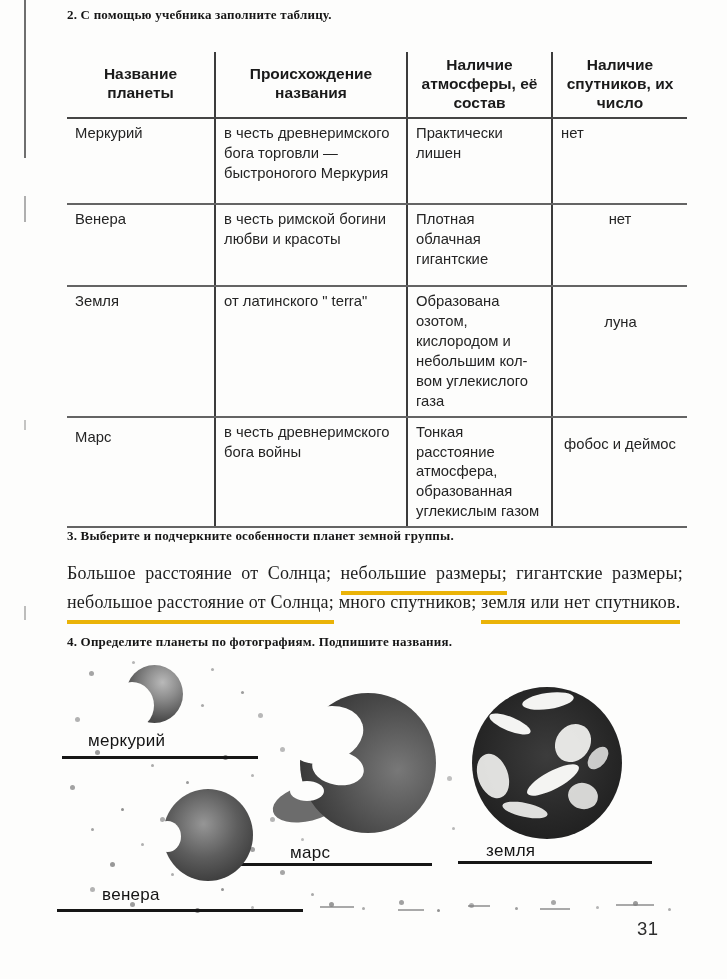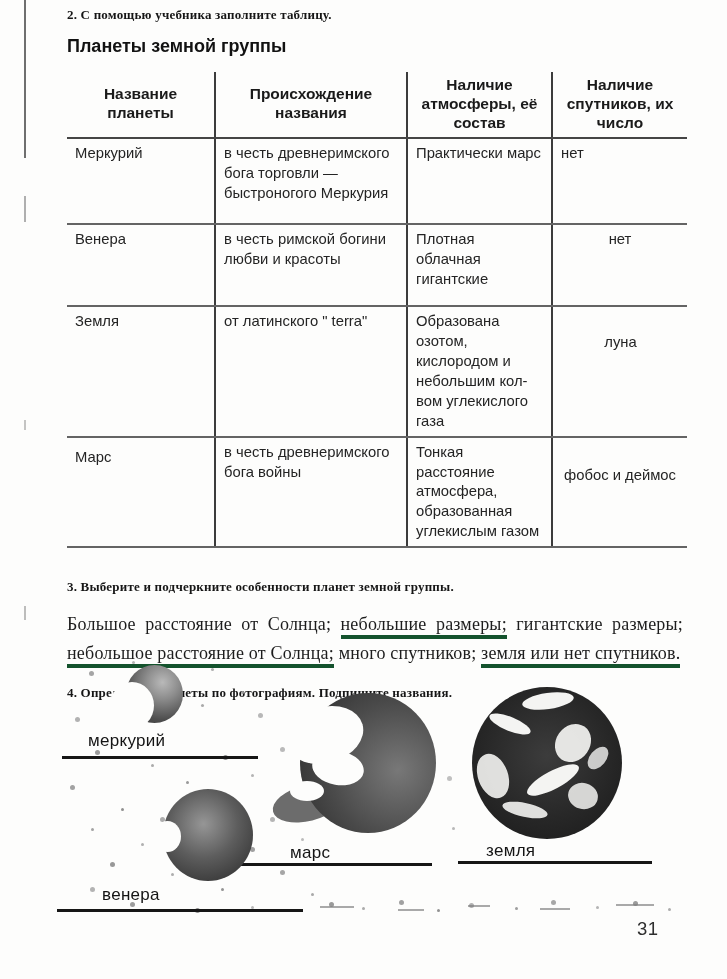--- a/index.html
+++ b/index.html
@@ -29,21 +29,21 @@
   }
   .table-title {
     margin-top: 13px;
     font-family: "Liberation Sans", sans-serif;
     font-weight: bold;
     font-size: 18px;
     color: #121212;
   }
 
   table.planets {
-    margin-top: 15px;
+    margin-top: 29px;
     width: 620px;
     border-collapse: collapse;
     table-layout: fixed;
   }
   table.planets col.c1 { width: 148px; }
   table.planets col.c2 { width: 192px; }
   table.planets col.c3 { width: 145px; }
   table.planets col.c4 { width: 135px; }
 
   table.planets th {
@@ -67,35 +67,35 @@
     padding: 5px 8px 4px 8px;
   }
   td.planet-name { font-size: 15.5px; vertical-align: middle; padding-left: 7px; color: #1f1f1f; }
   tr.r1 td { height: 86px; }
   tr.r2 td { height: 82px; }
   tr.r3 td { height: 84px; }
   tr.r4 td { height: 74px; }
   tr.r4 td.planet-name { vertical-align: top; padding-top: 10px; }
   td.sat { padding-top: 6px; }
   td.sat.center { text-align: center; }
-  td.sat.pad-md { padding-top: 28px; }
+  td.sat.pad-md { padding-top: 17px; }
   td.sat.pad-lg { padding-top: 26px; padding-left: 9px; }
 
-  .task3-heading { margin-top: 31px; }
+  .task3-heading { }
   .options-para {
     margin-top: 15px;
     width: 616px;
     font-family: "Liberation Serif", serif;
     font-size: 18px;
     line-height: 29px;
     letter-spacing: .2px;
     color: #1d1d1d;
     text-align: justify;
   }
-  .options-para .u { border-bottom: 4px solid #14532d; padding-bottom: 1px; }
+  .options-para .u { border-bottom: 4px solid #eab308; padding-bottom: 8px; }
 
   .task4-heading { margin-top: 17px; }
 
   
   .photos { position: absolute; left: 0; top: 657px; width: 727px; height: 290px; }
 
   .planet { position: absolute; border-radius: 50%; }
   .mercury {
     left: 126px; top: 8px; width: 57px; height: 58px;
     background: radial-gradient(circle at 64% 30%, #b9b9b9 0%, #8d8d8d 30%, #4e4e4e 68%, #303030 100%);
@@ -188,42 +188,41 @@
 <body>
 
 <div class="margin-line ml-a"></div>
 <div class="margin-line ml-b"></div>
 <div class="margin-line ml-c"></div>
 <div class="margin-line ml-d"></div>
 
 <div class="content">
 
   <div class="task-heading">2. С помощью учебника заполните таблицу.</div>
-  <div class="table-title">Планеты земной группы</div>
 
   <table class="planets">
     <colgroup>
         <col class="c1">
         <col class="c2">
         <col class="c3">
         <col class="c4">
       </colgroup>
     <thead>
       <tr>
         <th>Название планеты</th>
         <th>Происхождение названия</th>
         <th>Наличие атмосферы, её состав</th>
         <th>Наличие спутников, их число</th>
       </tr>
     </thead>
     <tbody>
       <tr class="r1">
         <td class="planet-name">Меркурий</td>
         <td>в честь древнеримского бога торговли — быстроногого Меркурия</td>
-        <td>Практически марс</td>
+        <td>Практически лишен</td>
         <td class="sat">нет</td>
       </tr>
       <tr class="r2">
         <td class="planet-name">Венера</td>
         <td>в честь римской богини любви и красоты</td>
         <td>Плотная облачная гигантские</td>
         <td class="sat center">нет</td>
       </tr>
       <tr class="r3">
         <td class="planet-name">Земля</td>

